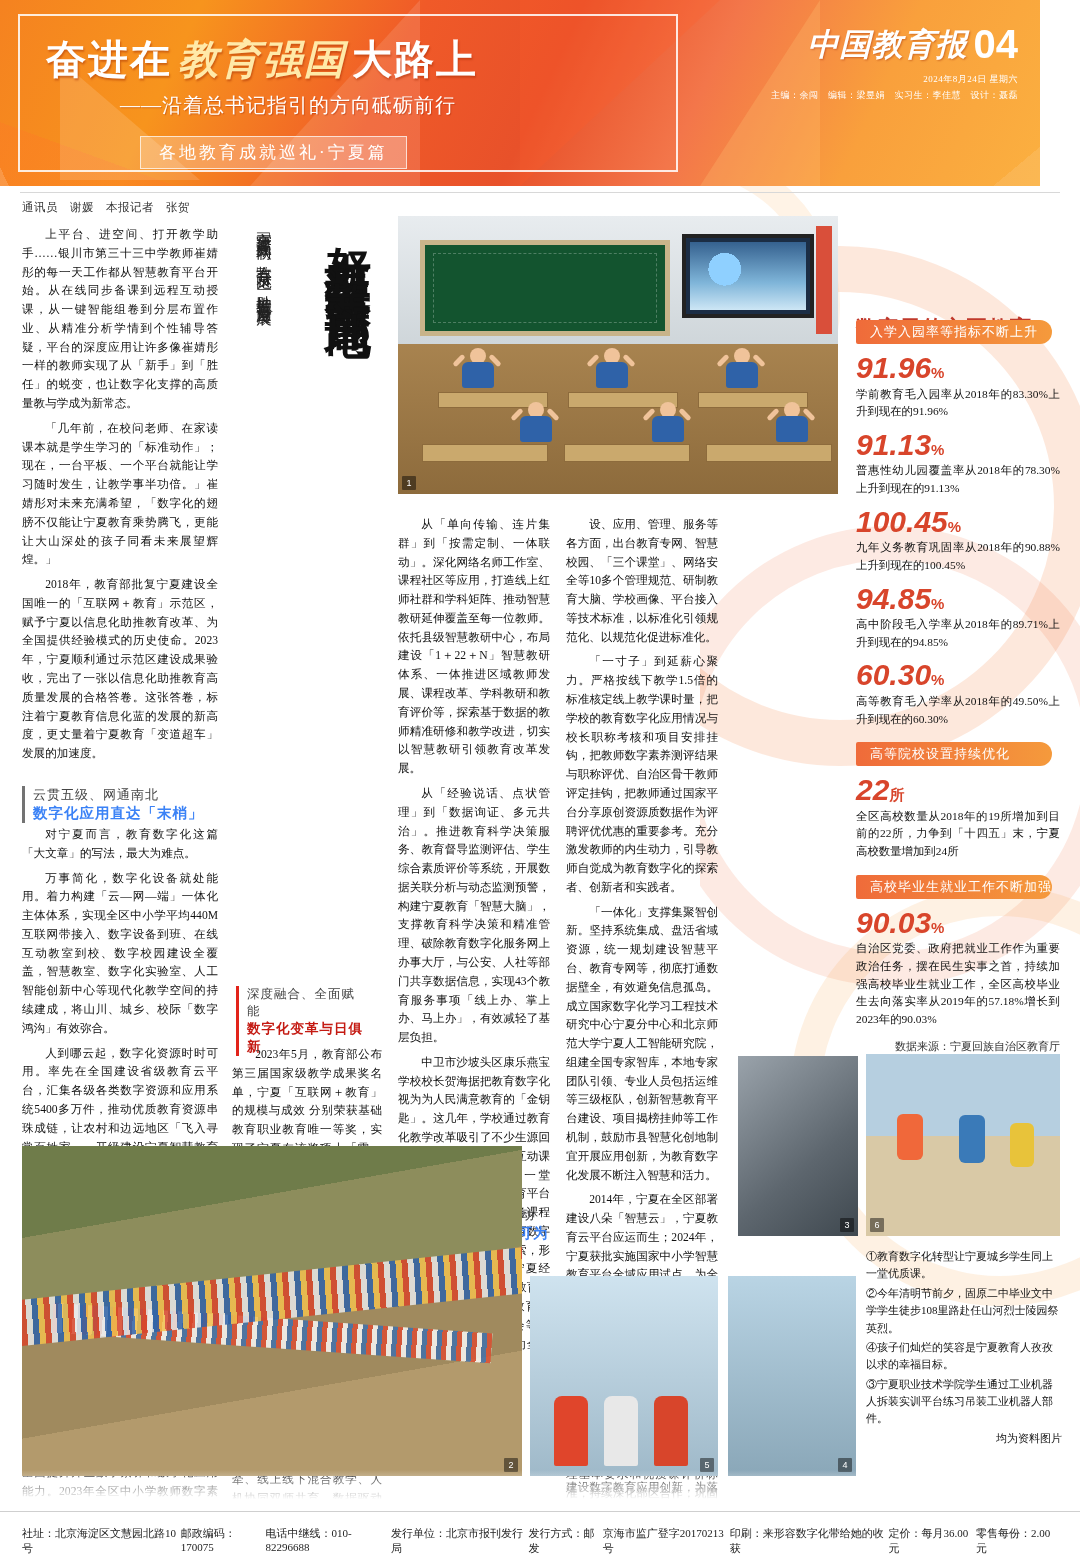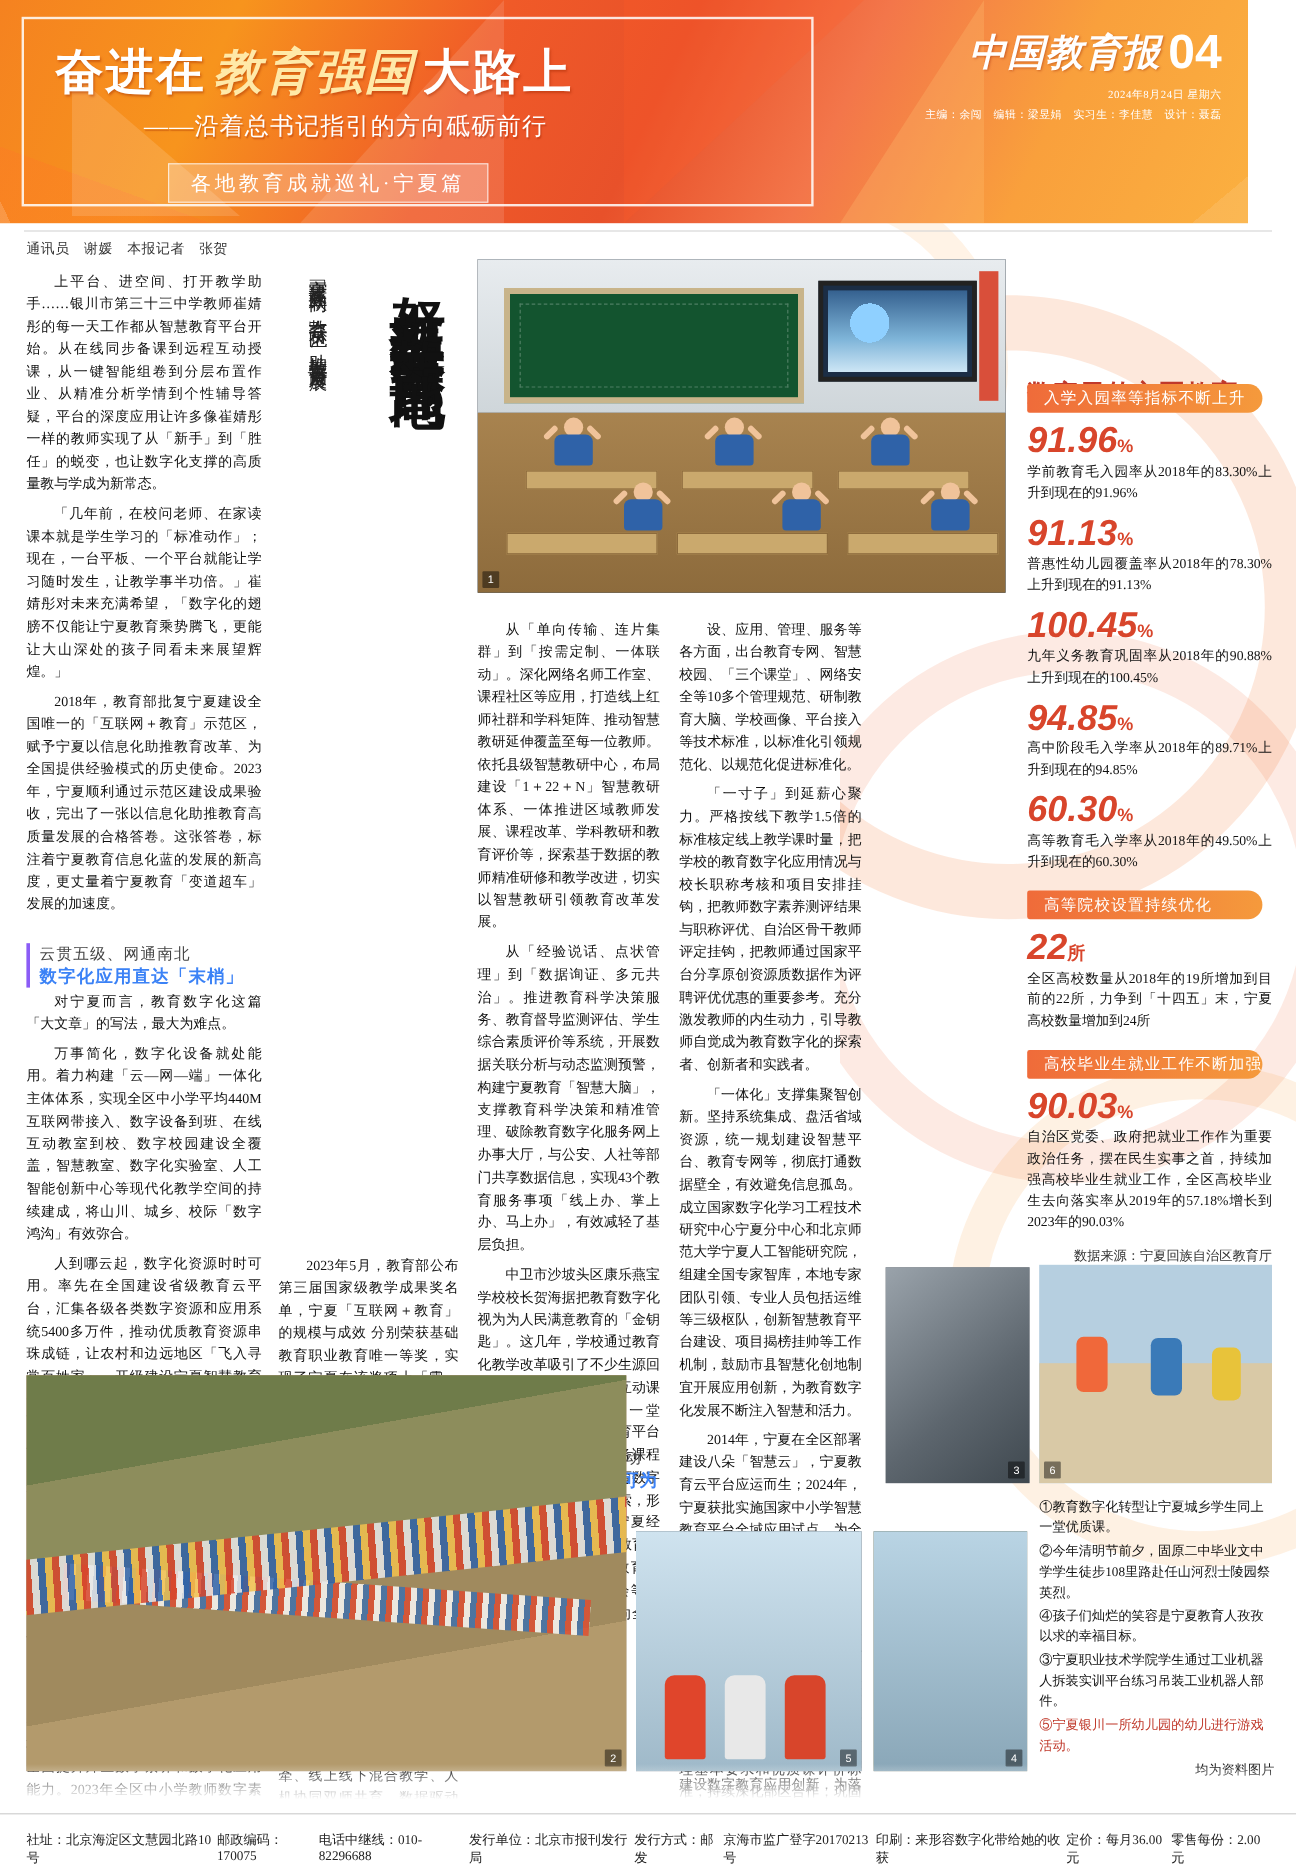--- a/index.html
+++ b/index.html
@@ -76,21 +76,21 @@
   }
 
   
   .col { position:absolute; font-size:11.6px; line-height:1.62; text-align:justify; color:#111; }
   .col p { margin:0 0 6px 0; text-indent:2em; }
 
   .colA { left:22px; top:40px; width:196px; height:560px; }
   .colA2{ left:22px; top:640px; width:196px; height:500px; }
 
   .sec-head{
-    position:absolute; width:200px; border-left:3px solid #8b5cf6; padding-left:8px;
+    position:absolute; width:200px; border-left:3px solid #737373; padding-left:8px;
   }
   .sec-head .l1{ font-size:13px; color:#444; letter-spacing:1px;}
   .sec-head .l2{ font-size:14.5px; color:#3b82f6; font-weight:bold; letter-spacing:1px;}
 
   
   .vtitle-wrap{
     position:absolute; left:232px; top:24px; width:140px; height:760px;
   }
   .vtitle{
     writing-mode:vertical-rl; text-orientation:upright;
@@ -282,20 +282,24 @@
     <p>数能增智，数字化应用人人会用。在全区中小学推行数字教育大讲堂和学生人工智能专题学习，推动信息科技、人工智能等内容纳入各级各类通识教育。实施3年一周期教师数字素养提升计划，推进数字素养测评覆盖全区中小学校长、专任教师、各级教研员及教师教育专业在校生，赖次培育数字教育领航校长和种子教师，全面提升师生数字素养和数字化应用能力。2023年全区中小学教师数字素养测评合格率达99.9%，优秀率接近80%。</p>
     <p>固原市第一中学学马嘉怡用「初见下版权，久处亦怦然」来形容数字化带给她的收获。从注册国家智慧教育平台至今，她已经观看、应用、关注了500多个资源，成为大家公认的「平台学习「小达人」。智慧教育平台让我如获至宝，关海北地的好资源、「一网打尽」，随着屏幕就能和名师「一对一」，在家也能「逐万里书，行万里路」。」马嘉怡说。</p>
 
   </div>
 
   <div class="vtitle-wrap">
     <div class="vtitle">努力打造数字教育西部高地</div>
     <div class="vsub">宁夏建设「互联网＋教育」示范区，助推教育高质量发展—</div>
   </div>
 
+  <div class="vdeep">
+    <div class="l1">深度融合、全面赋能</div>
+    <div class="l2">数字化变革与日俱新</div>
+  </div>
 
   <div class="col colB">
     <p>2023年5月，教育部公布第三届国家级教学成果奖名单，宁夏「互联网＋教育」的规模与成效 分别荣获基础教育职业教育唯一等奖，实现了宁夏在该奖项上「零」的突破。同年发布的中国基础教育信息化发展指数显示，宁夏基础教育信息化发展综合指数排名全国第五，比2016年进步了11个位次。</p>
     <p>这份沉甸甸的收获背后，彰显着教育数字化在助学助教助研助管等多场景的生动实践。</p>
     <p>从「实体教室、一师多生」到「虚实混融、人机协同」。大力推广「技术助学、人机协同双师共生教学」「技术助学、人机协同双师教学模式」，深度融合形成「三个课堂」逐级带牵、线上线下混合教学、人机协同双师共育、数据驱动因材施教等新型教学模式，支持构建方案定制、智能导学、追踪检测、反馈辅导、巩固拓展的数字学习闭环，助力学生个性化自主学习。</p>
   </div>
 
   <div class="col colC">
     <p>从「单向传输、连片集群」到「按需定制、一体联动」。深化网络名师工作室、课程社区等应用，打造线上红师社群和学科矩阵、推动智慧教研延伸覆盖至每一位教师。依托县级智慧教研中心，布局建设「1＋22＋N」智慧教研体系、一体推进区域教师发展、课程改革、学科教研和教育评价等，探索基于数据的教师精准研修和教学改进，切实以智慧教研引领教育改革发展。</p>
     <p>从「经验说话、点状管理」到「数据询证、多元共治」。推进教育科学决策服务、教育督导监测评估、学生综合素质评价等系统，开展数据关联分析与动态监测预警，构建宁夏教育「智慧大脑」，支撑教育科学决策和精准管理、破除教育数字化服务网上办事大厅，与公安、人社等部门共享数据信息，实现43个教育服务事项「线上办、掌上办、马上办」，有效减轻了基层负担。</p>
@@ -451,21 +455,20 @@
       <div class="kidB"></div>
       <div class="kidC"></div>
     <div class="ph-num" style="left:4px;bottom:4px;">6</div>
   </div>
 
   <div class="caption">
     <p><span>①</span><span>教育数字化转型让宁夏城乡学生同上一堂优质课。</span></p>
     <p><span>②</span><span>今年清明节前夕，固原二中毕业文中学学生徒步108里路赴任山河烈士陵园祭英烈。</span></p>
     <p><span>④</span><span>孩子们灿烂的笑容是宁夏教育人孜孜以求的幸福目标。</span></p>
     <p><span>③</span><span>宁夏职业技术学院学生通过工业机器人拆装实训平台练习吊装工业机器人部件。</span></p>
-    <p class="hl"><span>⑤</span><span>宁夏银川一所幼儿园的幼儿进行游戏活动。</span></p>
     <p style="text-align:right;">均为资料图片</p>
   </div>
 
 </div>
 
 <div class="fade-bottom"></div>
 
 <div class="footer">
   <div class="row">
     <span>社址：北京海淀区文慧园北路10号</span>

